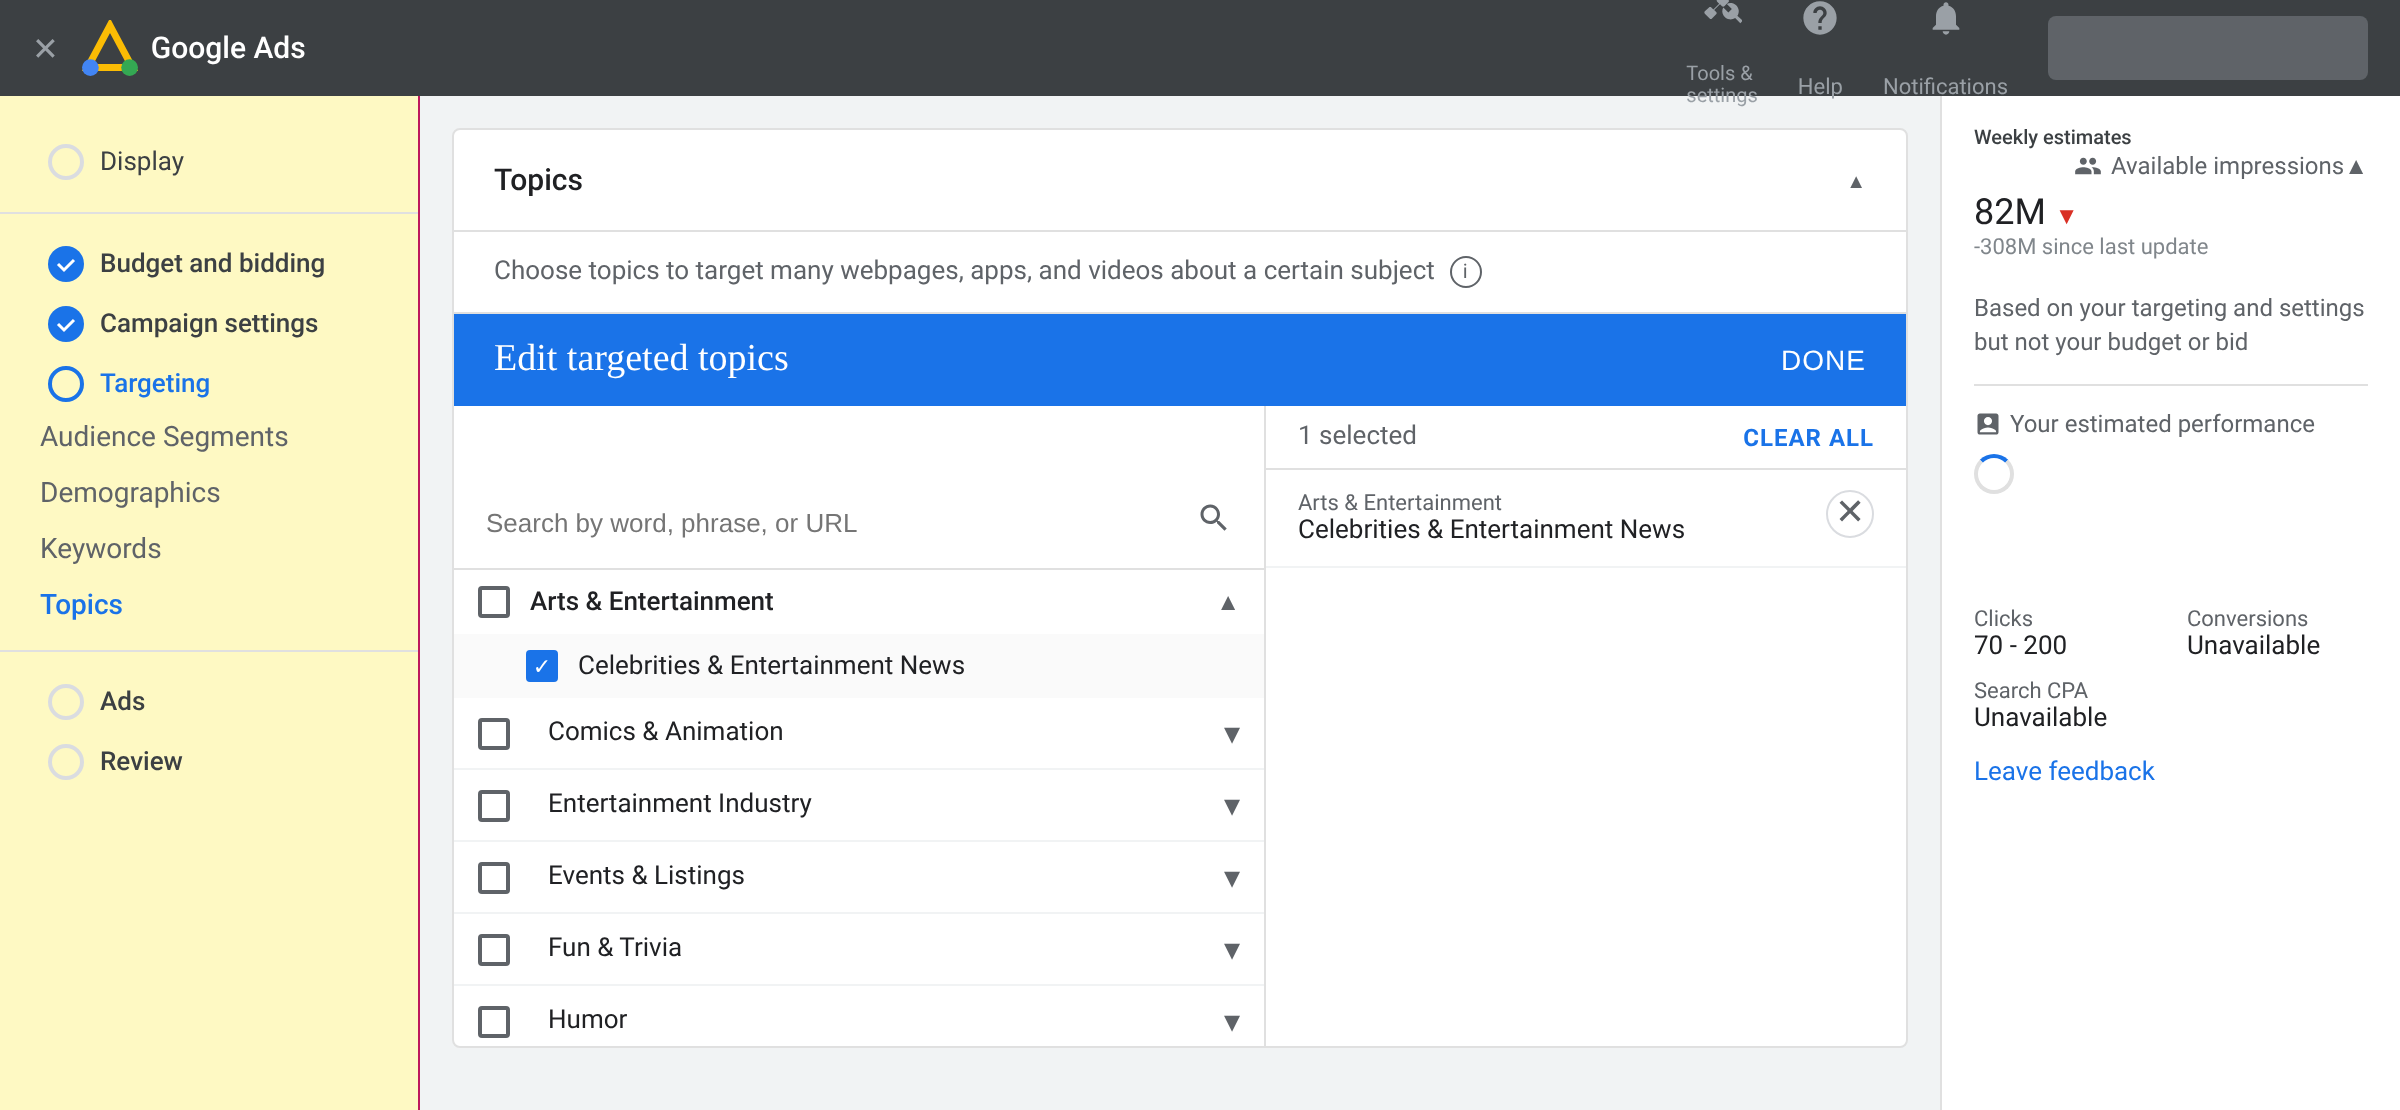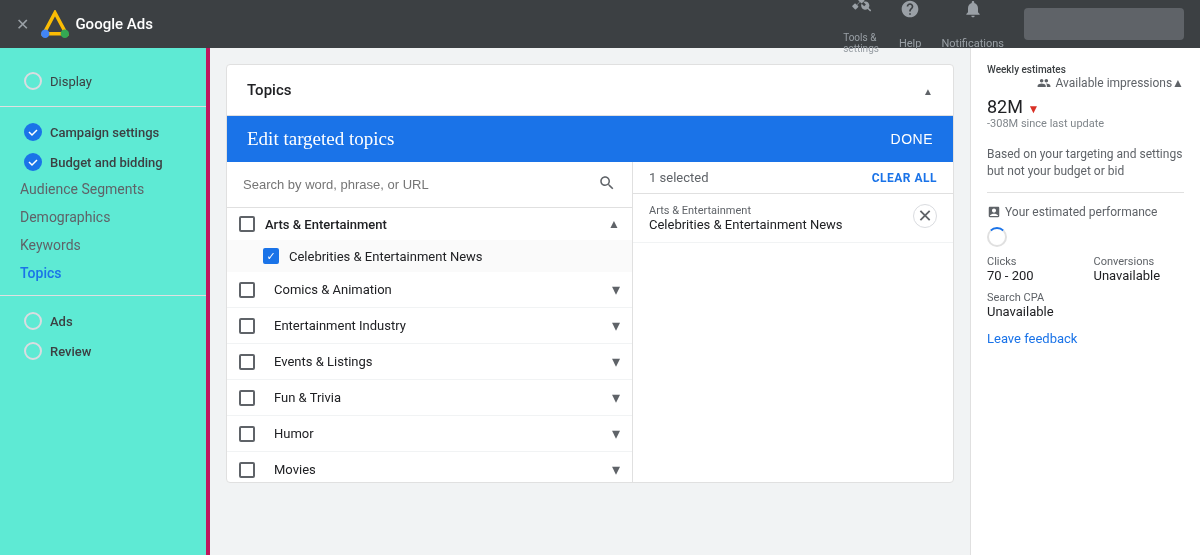--- a/index.html
+++ b/index.html
@@ -20,21 +20,21 @@
     .top-nav-spacer { flex: 1; }
     .top-nav-actions { display: flex; align-items: center; gap: 20px; }
     .nav-action { display: flex; flex-direction: column; align-items: center; color: #9aa0a6; font-size: 11px; cursor: pointer; gap: 18px; }
     .nav-action svg { width: 20px; height: 20px; }
     .search-box-placeholder { background: #5f6368; width: 160px; height: 32px; border-radius: 4px; }
 
     
     .main-layout { display: flex; height: calc(555px - 48px); }
 
     
-    .sidebar { width: 210px; background: #5eead4; border-right: 4px solid #be185d; padding: 16px 0; overflow-y: auto; flex-shrink: 0; }
+    .sidebar { width: 210px; background: #fef9c3; border-right: 1px solid #be185d; padding: 16px 0; overflow-y: auto; flex-shrink: 0; }
     .sidebar-item { padding: 8px 24px; cursor: pointer; font-size: 13px; color: #3c4043; display: flex; align-items: center; gap: 8px; }
     .sidebar-section { padding: 8px 24px 4px; font-size: 13px; font-weight: 500; color: #3c4043; display: flex; align-items: center; gap: 8px; }
     .sidebar-sub { padding: 6px 24px 6px 20px; font-size: 14px; color: #5f6368; cursor: pointer; }
     .sidebar-sub.active { color: #1a73e8; font-weight: 500; }
     .check-circle { width: 18px; height: 18px; border-radius: 50%; background: #1a73e8; display: flex; align-items: center; justify-content: center; flex-shrink: 0; }
     .check-circle svg { width: 12px; height: 12px; }
     .empty-circle { width: 18px; height: 18px; border-radius: 50%; border: 2px solid #dadce0; flex-shrink: 0; }
     .sidebar-divider { border: none; border-top: 1px solid #e0e0e0; margin: 8px 0; }
 
     
@@ -47,21 +47,21 @@
     .topics-collapse { cursor: pointer; color: #5f6368; }
     .topics-description { padding: 12px 20px; font-size: 13px; color: #5f6368; border-bottom: 1px solid #e0e0e0; }
     .info-icon { display: inline-flex; align-items: center; justify-content: center; width: 16px; height: 16px; border-radius: 50%; border: 1px solid #5f6368; font-size: 10px; color: #5f6368; margin-left: 4px; vertical-align: middle; cursor: pointer; }
 
     
     .edit-bar { background: #1a73e8; color: #fff; padding: 12px 20px; display: flex; align-items: center; justify-content: space-between; }
     .edit-bar-title { font-size: 19px; font-weight: 500; font-family: Liberation Serif, serif; }
     .done-btn { background: none; border: none; color: #fff; font-size: 14px; font-weight: 500; cursor: pointer; letter-spacing: 0.5px; }
 
     
-    .search-row { padding: 12px 16px; display: flex; align-items: center; border-bottom: 1px solid #e0e0e0; }
+    .search-row { padding: 12px 16px; display: flex; align-items: center; border-bottom: 1px solid #e0e0e0; margin-top: 35px; }
     .search-input { flex: 1; border: none; outline: none; font-size: 13px; color: #202124; background: transparent; }
     .search-icon { color: #5f6368; }
 
     
     .two-col { display: flex; height: 320px; }
 
     
     .left-list { flex: 1; border-right: 1px solid #e0e0e0; overflow-y: auto; }
     .list-item { display: flex; align-items: center; padding: 8px 12px; gap: 19px; border-bottom: 1px solid #f1f3f4; }
     .list-item-label { flex: 1; font-size: 13px; color: #202124; }
@@ -92,21 +92,21 @@
     .est-label { font-size: 12px; color: #5f6368; display: flex; align-items: center; gap: 4px; }
     .est-value { font-size: 18px; font-weight: 400; color: #202124; }
     .est-sub { font-size: 11px; color: #80868b; }
     .est-text { font-size: 12px; color: #5f6368; line-height: 1.4; }
     .est-divider { border: none; border-top: 1px solid #e0e0e0; margin: 12px 0; }
     .perf-header { display: flex; align-items: center; gap: 4px; margin-bottom: 6px; }
     .perf-label { font-size: 12px; color: #5f6368; }
     .loading-circle { width: 20px; height: 20px; border: 2px solid #e0e0e0; border-top-color: #1a73e8; border-radius: 50%; animation: spin 1s linear infinite; }
     @keyframes spin { to { transform: rotate(360deg); } }
     .metrics-row { display: flex; gap: 16px; margin-top: 8px; }
-    .metric { flex: 1; }
+    .metric { flex: 1; margin-top: 48px; }
     .metric-label { font-size: 11px; color: #5f6368; }
     .metric-value { font-size: 13px; color: #202124; font-weight: 400; }
     .feedback-link { color: #1a73e8; font-size: 13px; cursor: pointer; text-decoration: none; display: block; margin-top: 12px; }
 
     
     .chevron-up::before { content: '▲'; font-size: 10px; }
   </style>
 </head>
 <body>
 
@@ -152,29 +152,33 @@
       <div class="empty-circle"></div>
       <span>Display</span>
     </div>
     <hr class="sidebar-divider">
     <div class="sidebar-section">
       <div class="check-circle">
         <svg viewBox="0 0 12 12" fill="white">
             <path d="M2 6l3 3 5-5" stroke="white" stroke-width="1.5" fill="none"></path>
           </svg>
       </div>
-      <span>Campaign settings</span>
+      <span>Budget and bidding</span>
     </div>
     <div class="sidebar-section">
       <div class="check-circle">
         <svg viewBox="0 0 12 12" fill="white">
             <path d="M2 6l3 3 5-5" stroke="white" stroke-width="1.5" fill="none"></path>
           </svg>
       </div>
-      <span>Budget and bidding</span>
+      <span>Campaign settings</span>
+    </div>
+    <div class="sidebar-section">
+      <div class="empty-circle" style="border-color:#1a73e8;"></div>
+      <span style="color:#1a73e8;font-weight:500;">Targeting</span>
     </div>
     <div class="sidebar-sub">
       <span>Audience Segments</span>
     </div>
     <div class="sidebar-sub">
       <span>Demographics</span>
     </div>
     <div class="sidebar-sub">
       <span>Keywords</span>
     </div>
@@ -193,20 +197,24 @@
   </div>
 
   <div class="content">
     <div class="topics-panel">
 
       <div class="topics-header">
         <span class="topics-title">Topics</span>
         <span class="topics-collapse chevron-up"></span>
       </div>
 
+      <div class="topics-description">
+        <span>Choose topics to target many webpages, apps, and videos about a certain subject</span>
+        <span class="info-icon">i</span>
+      </div>
 
       <div class="edit-bar">
         <span class="edit-bar-title">Edit targeted topics</span>
         <button class="done-btn">DONE</button>
       </div>
 
       <div class="two-col">
 
         <div class="left-list">
 

